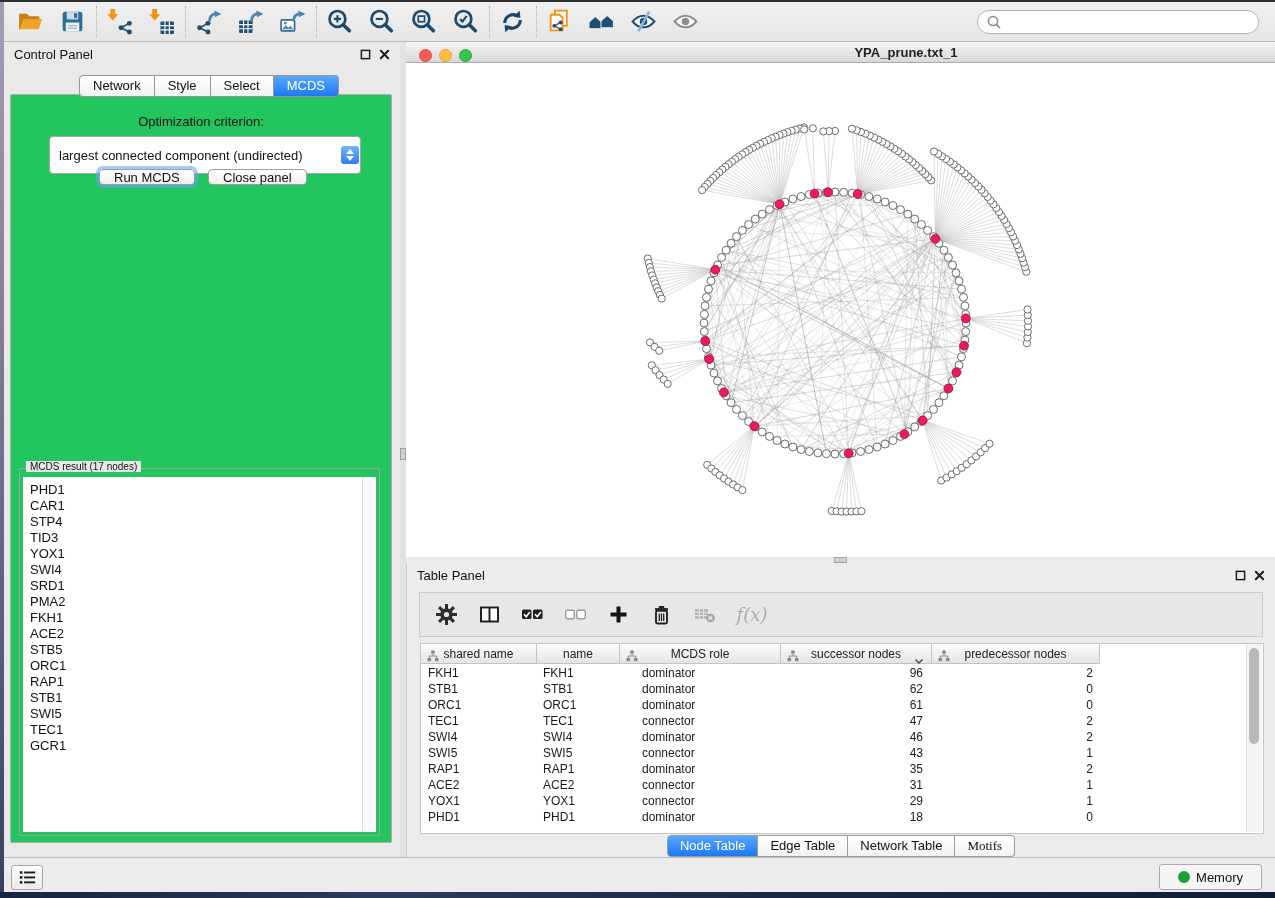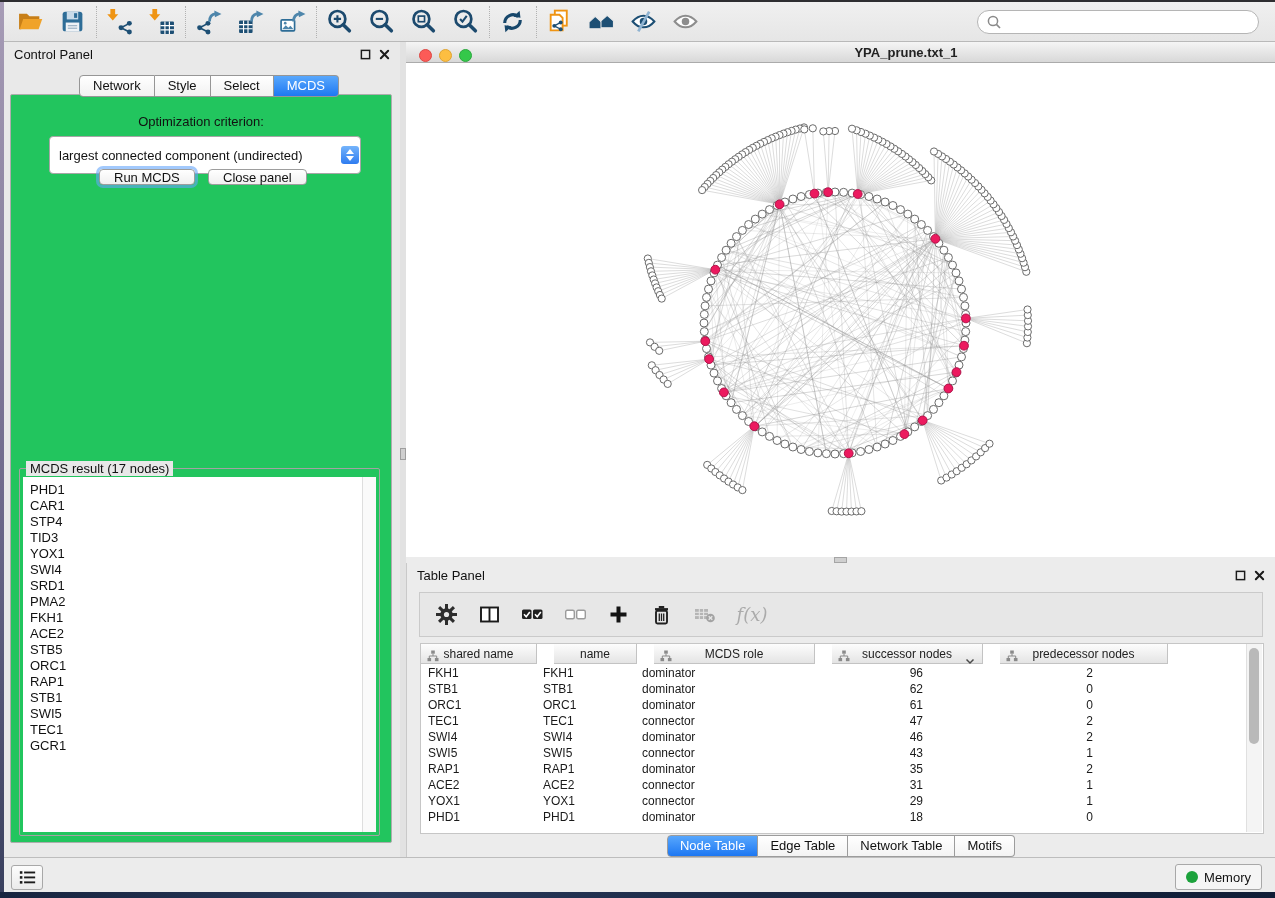--- a/index.html
+++ b/index.html
@@ -40,21 +40,21 @@
   #criterion-value{font-size:13px;margin-left:9px;color:#111;flex:1;white-space:nowrap;}
   #dd-stepper{width:18px;height:18px;margin-right:1px;border-radius:3px;background:linear-gradient(#74b4fb,#2f7cf0);
               display:flex;flex-direction:column;align-items:center;justify-content:center;gap:2px;}
   .tri-up{width:0;height:0;border-left:4px solid transparent;border-right:4px solid transparent;border-bottom:5px solid #fff;}
   .tri-down{width:0;height:0;border-left:4px solid transparent;border-right:4px solid transparent;border-top:5px solid #fff;}
   .cp-btn{position:absolute;top:74px;height:16px;background:linear-gradient(#ffffff,#f0f0f0);border:1px solid #9d9d9d;
           border-radius:4px;font-size:13px;font-family:"Liberation Sans",sans-serif;color:#111;padding:0 14px;}
   #run-btn{left:88px;box-shadow:0 0 0 3px rgba(100,165,250,.6);}
   #closepanel-btn{left:197px;}
   #mcds-group{position:absolute;left:8px;right:11px;top:373px;bottom:6px;border:1px solid #a3a3a3;border-radius:2px;}
-  #mcds-legend{position:absolute;top:-8px;left:6px;background:#e8e8e8;padding:0 4px;font-size:13px;color:#111;}
+  #mcds-legend{position:absolute;top:-8px;left:6px;background:#e8e8e8;padding:0 4px;font-size:10px;color:#111;}
   #mcds-list-wrap{position:absolute;left:3px;right:3px;top:8px;bottom:3px;background:#fff;display:flex;}
   #mcds-list{flex:1;padding:5px 0 0 7px;font-size:13px;line-height:16px;color:#111;overflow:hidden;}
   #mcds-scrollbar{width:13px;background:#fafafa;border-left:1px solid #dedede;}
   
   #vsplit{left:400px;top:42px;width:6px;bottom:41px;background:#e2e2e2;}
   #vsplit .grip{position:absolute;left:0;top:406px;width:6px;height:12px;background:#cfcfcf;border:1px solid #9e9e9e;box-sizing:border-box;}
   #hsplit{left:406px;top:557px;right:0;height:6px;background:#ececec;}
   #hsplit .grip{position:absolute;left:428px;top:0;width:13px;height:6px;background:#cfcfcf;border:1px solid #a5a5a5;box-sizing:border-box;}
   
   #net-titlebar{left:406px;top:42px;right:0;height:21px;background:linear-gradient(#f5f5f5,#d8d8d8);
@@ -67,44 +67,44 @@
   #net-canvas{left:406px;top:63px;right:0;height:494px;background:#fff;}
   #net-canvas svg{display:block;}
   
   #table-panel{left:406px;top:563px;right:0;bottom:41px;background:#ececec;border-left:1px solid #c9c9c9;box-sizing:border-box;}
   #tp-toolbar{position:absolute;left:12px;right:12px;top:29px;height:45px;background:#e7e7e7;border:1px solid #cacaca;
               box-sizing:border-box;display:flex;align-items:center;padding-left:14px;gap:19px;}
   .tpt-btn{width:24px;height:24px;display:flex;align-items:center;justify-content:center;}
   .tpt-btn svg{width:23px;height:23px;}
   .fx-label{font-family:"DejaVu Serif",serif;font-style:italic;font-size:18px;color:#ababab;}
   #tp-table{position:absolute;left:13px;width:844px;top:80px;height:191px;background:#fff;border:1px solid #c6c6c6;box-sizing:border-box;}
-  #tp-header{position:absolute;left:0;top:0;height:20px;display:flex;gap:17px;}
+  #tp-header{position:absolute;left:0;top:0;height:20px;display:flex;}
   .th{position:relative;height:20px;background:linear-gradient(#fdfdfd,#e4e4e4);border-right:1px solid #c3c3c3;
       border-bottom:1px solid #c3c3c3;box-sizing:border-box;}
   .th-label{position:absolute;left:0;right:0;top:3px;text-align:center;font-size:12px;color:#222;}
   .th-icon{position:absolute;left:6px;top:4px;}
   .th-sort{position:absolute;right:7px;top:7px;}
   #tp-rows{position:absolute;left:0;right:16px;top:21px;}
   .tr{display:flex;height:16px;line-height:16px;font-size:12px;color:#1a1a1a;}
   .td{box-sizing:border-box;white-space:nowrap;overflow:hidden;}
   #tp-vscroll{position:absolute;right:1px;top:0;width:15px;bottom:1px;background:#f4f4f4;border-left:1px solid #e0e0e0;}
   #tp-vscroll .thumb{position:absolute;left:2px;top:4px;width:10px;height:96px;background:#b9b9b9;border-radius:6px;}
   #tp-tabs{position:absolute;left:0;right:0;top:272px;height:20px;display:flex;justify-content:center;}
   .tp-tab{height:20px;line-height:20px;font-size:13px;padding:0 12px;background:linear-gradient(#ffffff,#f3f3f3);
           border:1px solid #9c9c9c;border-left:none;color:#111;}
   .tp-tab:first-child{border-left:1px solid #9c9c9c;border-radius:4px 0 0 4px;}
-  .tp-tab:last-child{border-radius:0 4px 4px 0;}
+  .tp-tab:last-child{border-radius:0 4px 4px 0;font-family:Liberation Serif, serif;}
   .tp-tab.active{background:linear-gradient(#58a7fd,#1d77f2);color:#fff;}
   
   #statusbar{left:4px;top:857px;right:0;height:35px;background:#ececec;border-top:1px solid #bdbdbd;box-sizing:border-box;}
   #list-btn{position:absolute;left:7px;top:7px;width:30px;height:23px;background:linear-gradient(#fcfcfc,#ebebeb);
             border:1px solid #a8a8a8;border-radius:3px;display:flex;align-items:center;justify-content:center;}
   #list-btn svg{width:19px;height:17px;}
   #memory-btn{position:absolute;right:13px;top:6px;height:24px;background:#f5f5f5;border:1px solid #a8a8a8;border-radius:3px;
-              display:flex;align-items:center;gap:6px;padding:0 10px;font-size:13px;color:#111;}
+              display:flex;align-items:center;gap:6px;padding:0 18px;font-size:13px;color:#111;}
   #memory-dot{width:12px;height:12px;border-radius:50%;background:#1ca23c;}
 </style>
 </head>
 <body>
 
 <div id="desktop-top" class="abs"></div>
 <div id="desktop-left" class="abs"></div>
 <div id="desktop-bottom" class="abs"></div>
 
 <div id="toolbar" class="abs">

